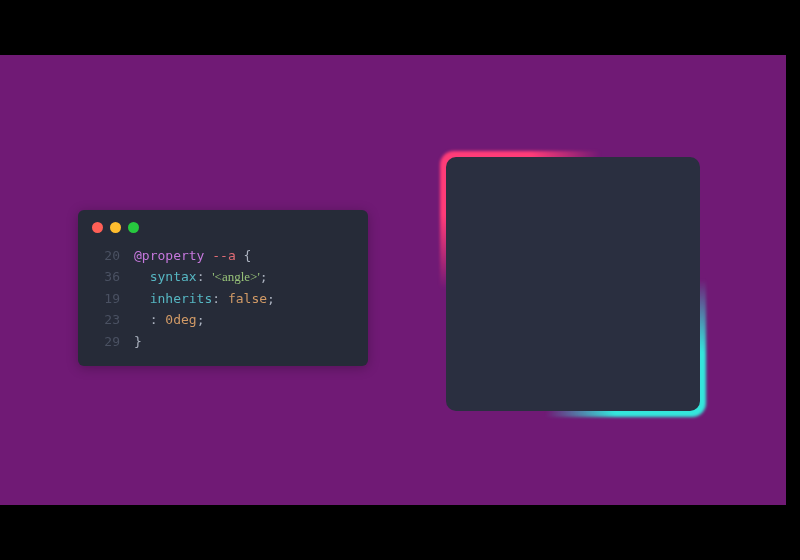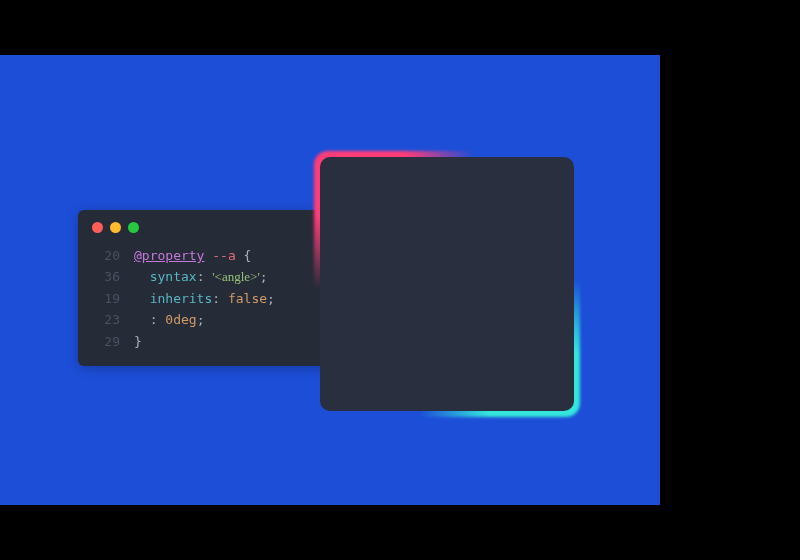--- a/index.html
+++ b/index.html
@@ -7,23 +7,23 @@
     width: 800px;
     height: 560px;
     background: #000;
     overflow: hidden;
     font-family: ui-monospace, 'SF Mono', Menlo, Consolas, monospace;
   }
   .stage {
     position: absolute;
     top: 55px;
     left: 0;
-    width: 660px;
+    width: 786px;
     height: 450px;
-    background: #1d4ed8;
+    background: #701a75;
     display: flex;
     align-items: center;
   }
   .editor {
     position: absolute;
     left: 78px;
     top: 155px;
     width: 290px;
     background: #262b38;
     border-radius: 6px;
@@ -43,21 +43,21 @@
     line-height: 1.65;
   }
   .line { display: flex; white-space: pre; }
   .ln {
     width: 28px;
     color: #4a5162;
     text-align: right;
     margin-right: 14px;
     user-select: none;
   }
-  .kw   { color: #c678dd; text-decoration: underline; }
+  .kw   { color: #c678dd; }
   .var  { color: #e06c75; }
   .prop { color: #56b6c2; }
   .str  { color: #98c379; font-family: Liberation Serif, serif; }
   .bool { color: #d19a66; }
   .num  { color: #d19a66; }
   .pun  { color: #abb2bf; }
 
   .demo-wrap {
     position: absolute;
     right: 80px;

